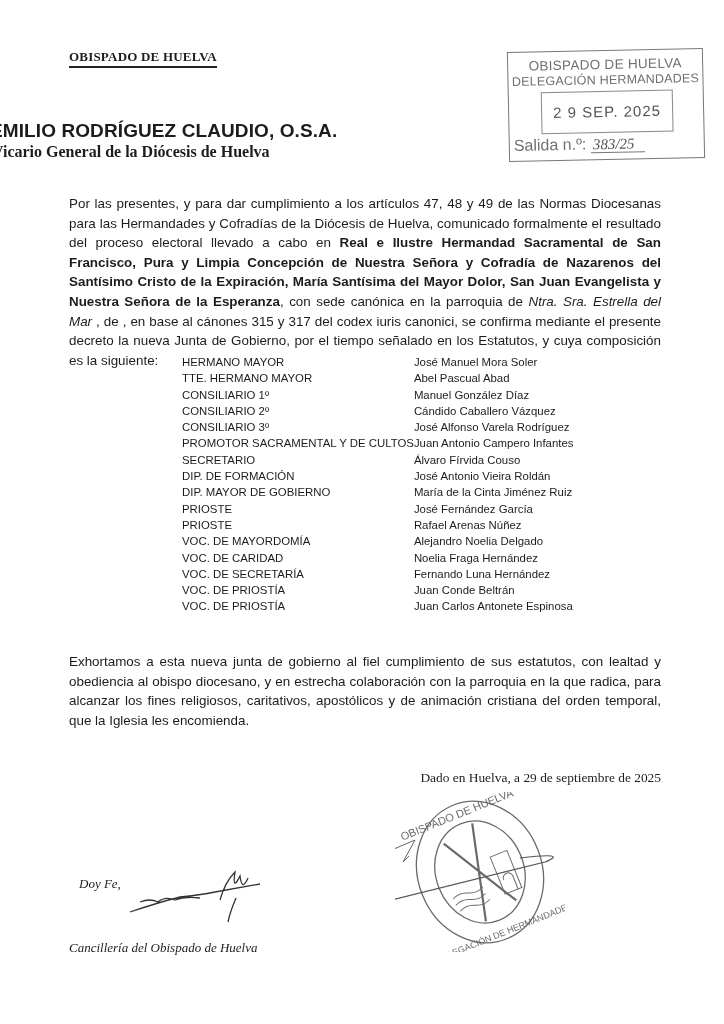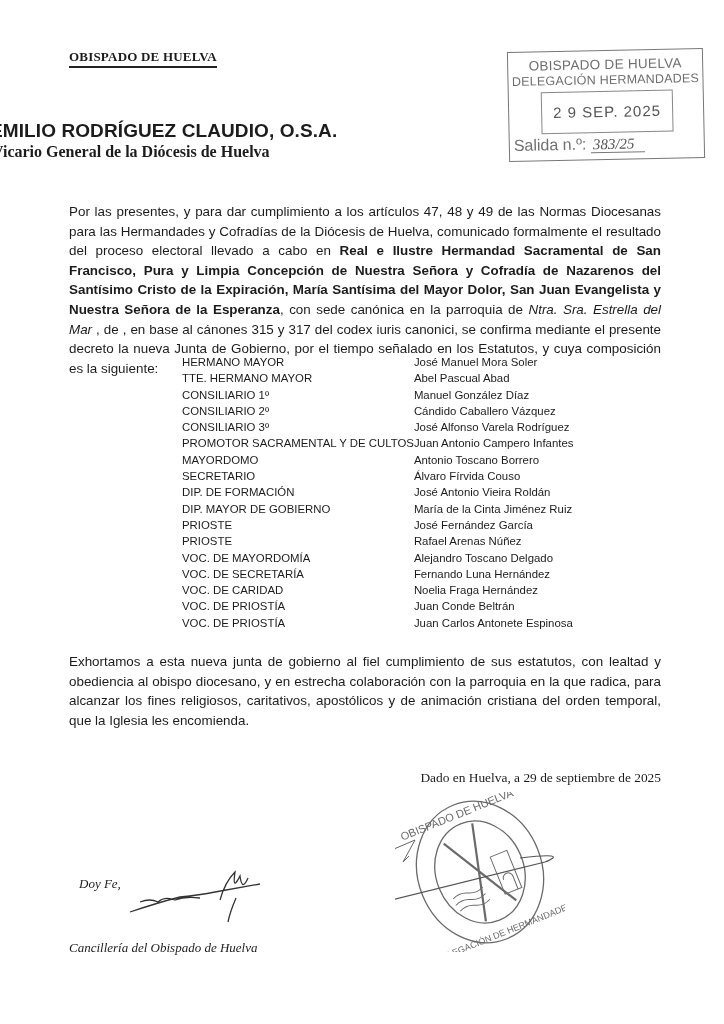--- a/index.html
+++ b/index.html
@@ -8,21 +8,21 @@
   #stamp { position:absolute; left:508px; top:50px; width:194px; height:108px; border:1.5px solid #777; transform:rotate(-1.2deg); color:#6f6f6f; font-family:"Liberation Sans", sans-serif; }
   #stamp .l1 { position:absolute; left:0; right:0; top:6px; text-align:center; font-size:13.5px; letter-spacing:0.3px; }
   #stamp .l2 { position:absolute; left:0; right:0; top:22px; text-align:center; font-size:12.5px; letter-spacing:0.2px; }
   #stamp .datebox { position:absolute; left:32px; top:40px; width:130px; height:40px; border:1.3px solid #888; text-align:center; line-height:40px; font-size:15px; color:#555; letter-spacing:1px; font-family:"Liberation Sans Narrow", "Liberation Sans", sans-serif; }
   #stamp .salida { position:absolute; left:4px; top:84px; font-size:16px; color:#707070; }
   #stamp .salida-no { font-family:"Liberation Serif", serif; font-style:italic; color:#555; border-bottom:1.2px solid #777; padding:0 10px 0 2px; font-size:15px; }
   #author { position:absolute; left:0; width:596px; top:120px; text-align:left; }
   #author .name { font-family:"Liberation Sans", sans-serif; font-weight:bold; font-size:19px; letter-spacing:0.1px; margin-left:-10px; }
   #author .role { font-family:"Liberation Serif", serif; font-weight:bold; font-size:16px; margin-top:1px; margin-left:-8px; }
   .para { position:absolute; left:69px; width:592px; font-family:"Liberation Sans", sans-serif; font-size:13.4px; line-height:19.6px; text-align:justify; }
-  #intro { top:194px;margin-top:8px; }
+  #intro { top:194px; }
   #closing { top:652px; }
   #board { position:absolute; left:182px; top:354px; font-family:"Liberation Sans", sans-serif; font-size:11.4px; line-height:16.3px; border-collapse:collapse; }
   #board td { padding:0; white-space:nowrap; vertical-align:top; }
   #board td.role { width:200px;margin-left:36px; }
   #dated { position:absolute; right:63px; top:770px; font-family:Liberation Serif, serif; font-size:13.4px; }
   #doyfe { position:absolute; left:79px; top:876px; font-family:"Liberation Serif", serif; font-style:italic; font-size:13px; }
   #chancery { position:absolute; left:69px; top:940px; font-family:"Liberation Serif", serif; font-style:italic; font-size:13px; }
   #seal { position:absolute; left:395px; top:792px; }
   #sig-left { position:absolute; left:120px; top:862px; }
 </style>
@@ -68,24 +68,20 @@
       </tr>
       <tr>
         <td class="role">CONSILIARIO 3º</td>
         <td>José Alfonso Varela Rodríguez</td>
       </tr>
       <tr>
         <td class="role">PROMOTOR SACRAMENTAL Y DE CULTOS</td>
         <td>Juan Antonio Campero Infantes</td>
       </tr>
       <tr>
-        <td class="role">MAYORDOMO</td>
-        <td>Antonio Toscano Borrero</td>
-      </tr>
-      <tr>
         <td class="role">SECRETARIO</td>
         <td>Álvaro Fírvida Couso</td>
       </tr>
       <tr>
         <td class="role">DIP. DE FORMACIÓN</td>
         <td>José Antonio Vieira Roldán</td>
       </tr>
       <tr>
         <td class="role">DIP. MAYOR DE GOBIERNO</td>
         <td>María de la Cinta Jiménez Ruiz</td>
@@ -93,29 +89,29 @@
       <tr>
         <td class="role">PRIOSTE</td>
         <td>José Fernández García</td>
       </tr>
       <tr>
         <td class="role">PRIOSTE</td>
         <td>Rafael Arenas Núñez</td>
       </tr>
       <tr>
         <td class="role">VOC. DE MAYORDOMÍA</td>
-        <td>Alejandro Toscano Delgado</td>
+        <td>Alejandro Noelia Delgado</td>
+      </tr>
+      <tr>
+        <td class="role">VOC. DE CARIDAD</td>
+        <td>Noelia Fraga Hernández</td>
       </tr>
       <tr>
         <td class="role">VOC. DE SECRETARÍA</td>
         <td>Fernando Luna Hernández</td>
-      </tr>
-      <tr>
-        <td class="role">VOC. DE CARIDAD</td>
-        <td>Noelia Fraga Hernández</td>
       </tr>
       <tr>
         <td class="role">VOC. DE PRIOSTÍA</td>
         <td>Juan Conde Beltrán</td>
       </tr>
       <tr>
         <td class="role">VOC. DE PRIOSTÍA</td>
         <td>Juan Carlos Antonete Espinosa</td>
       </tr>
     </tbody>

